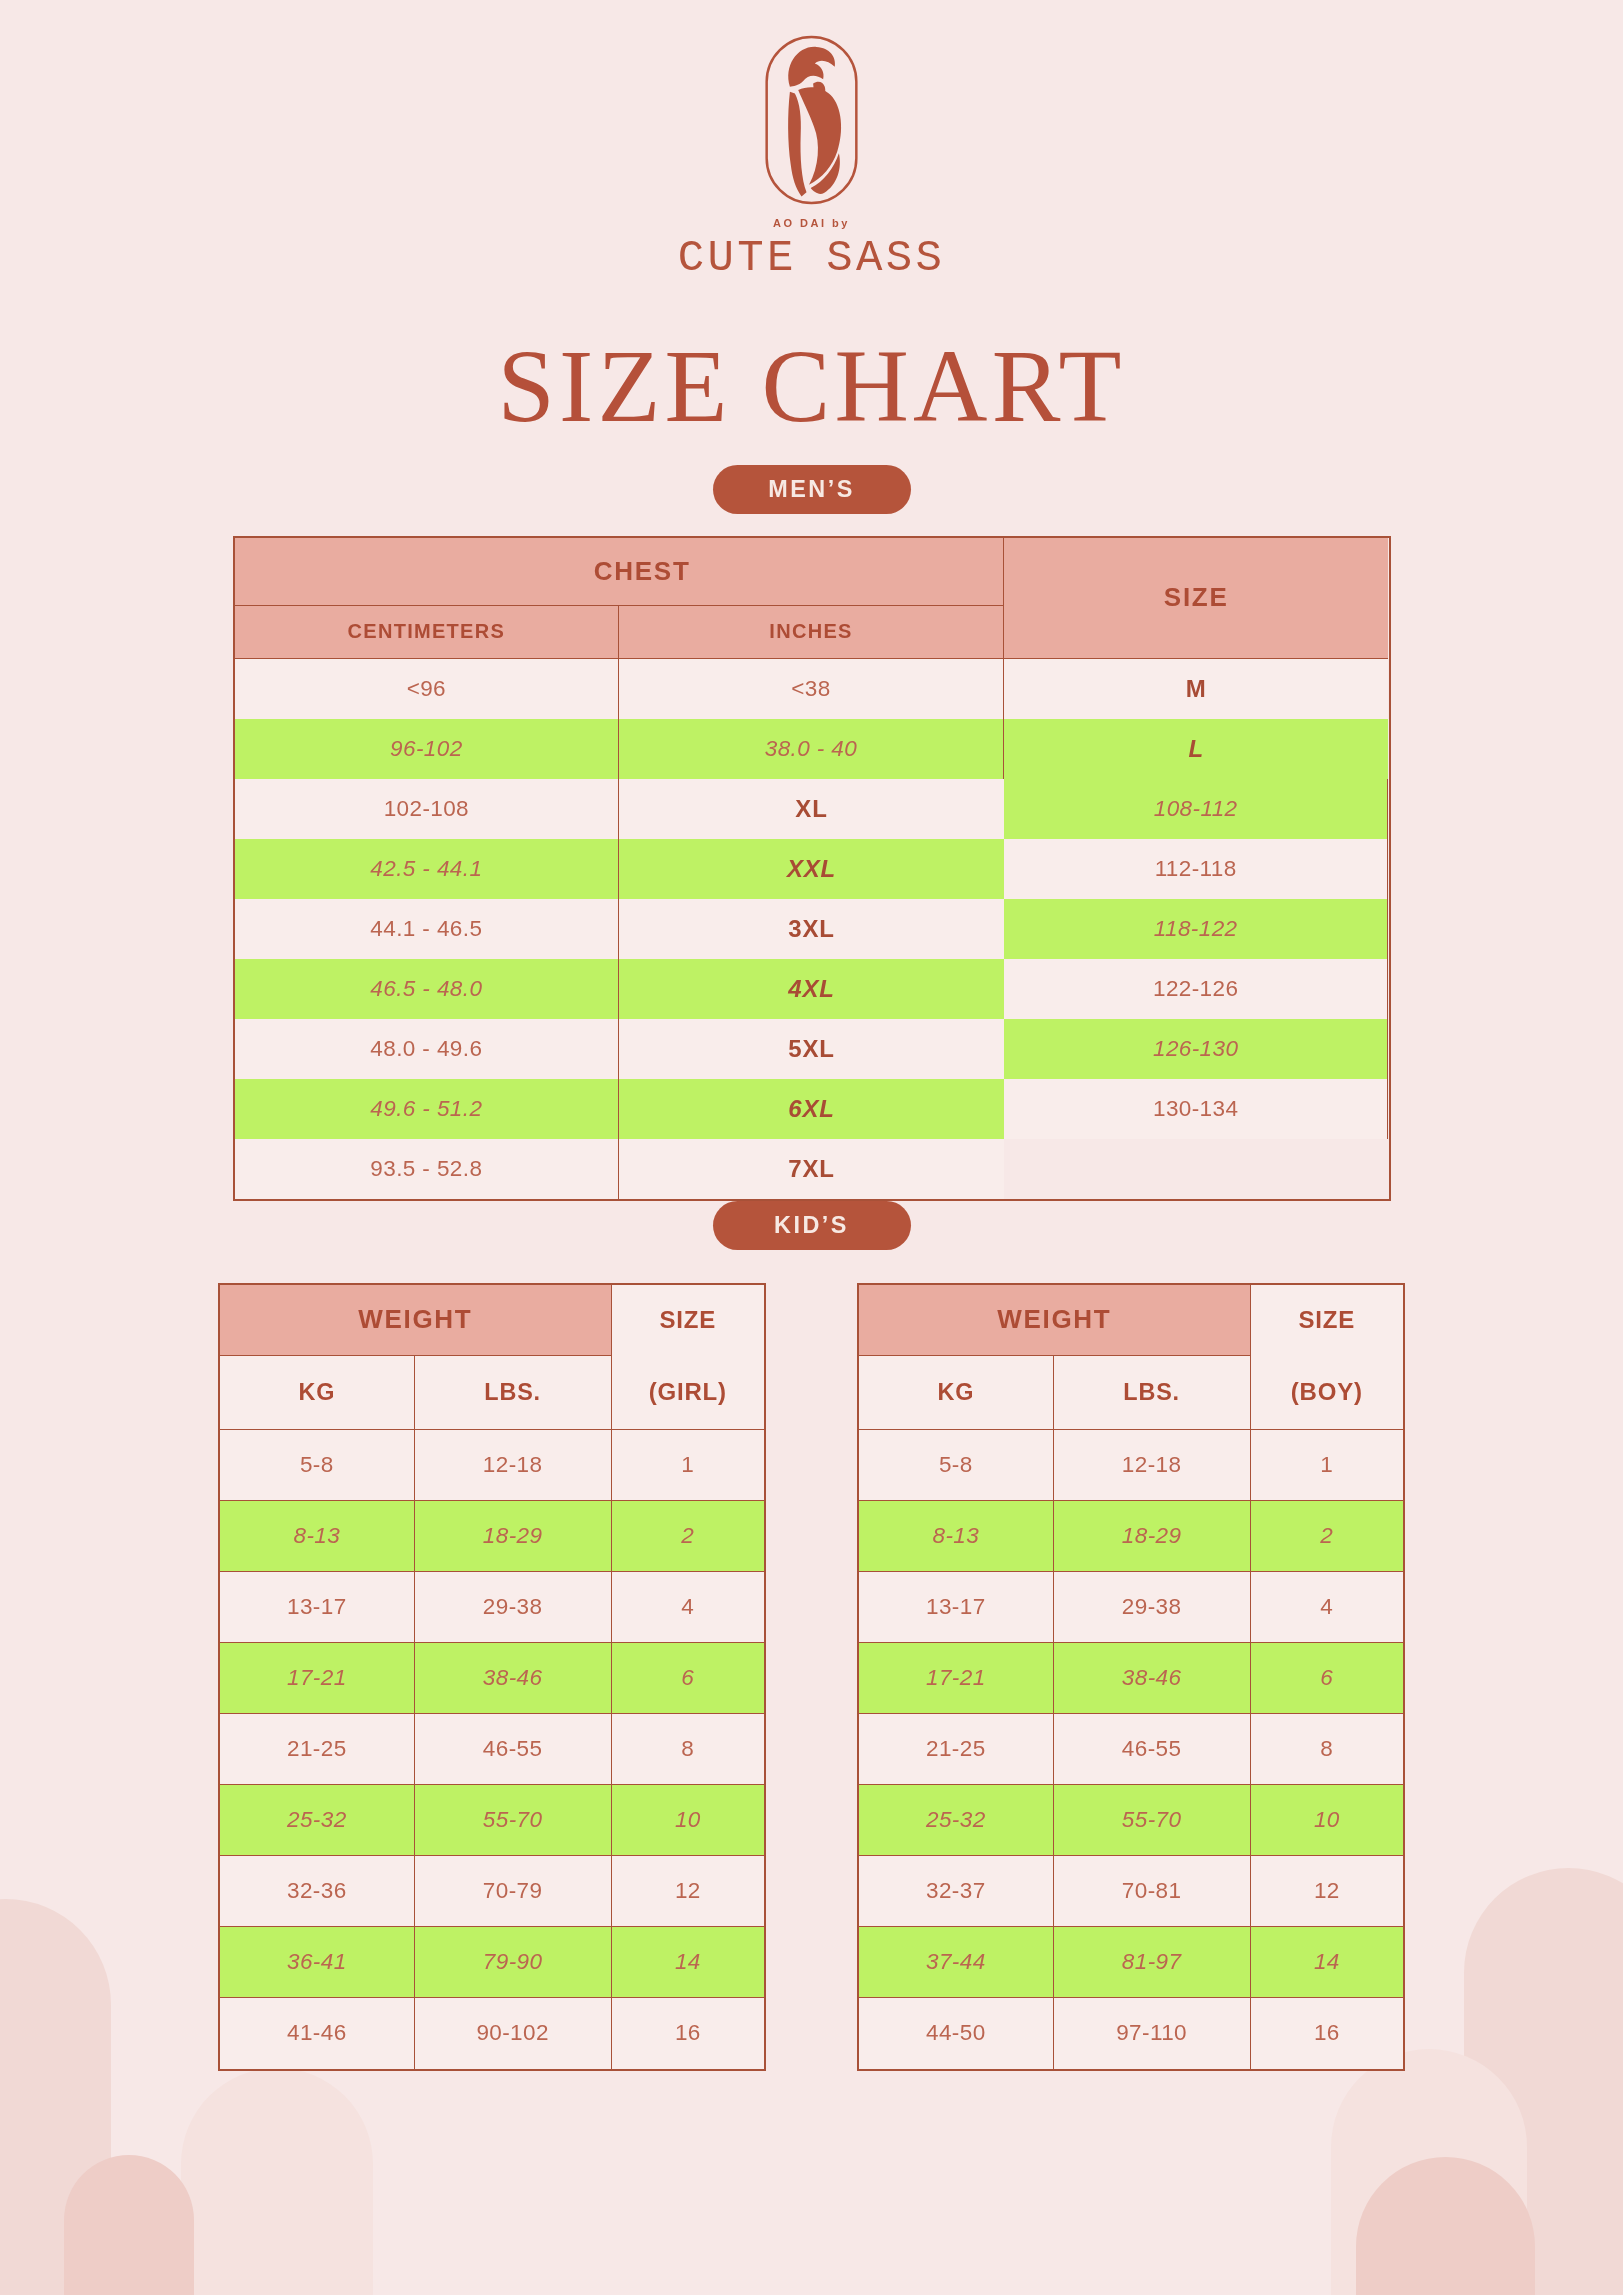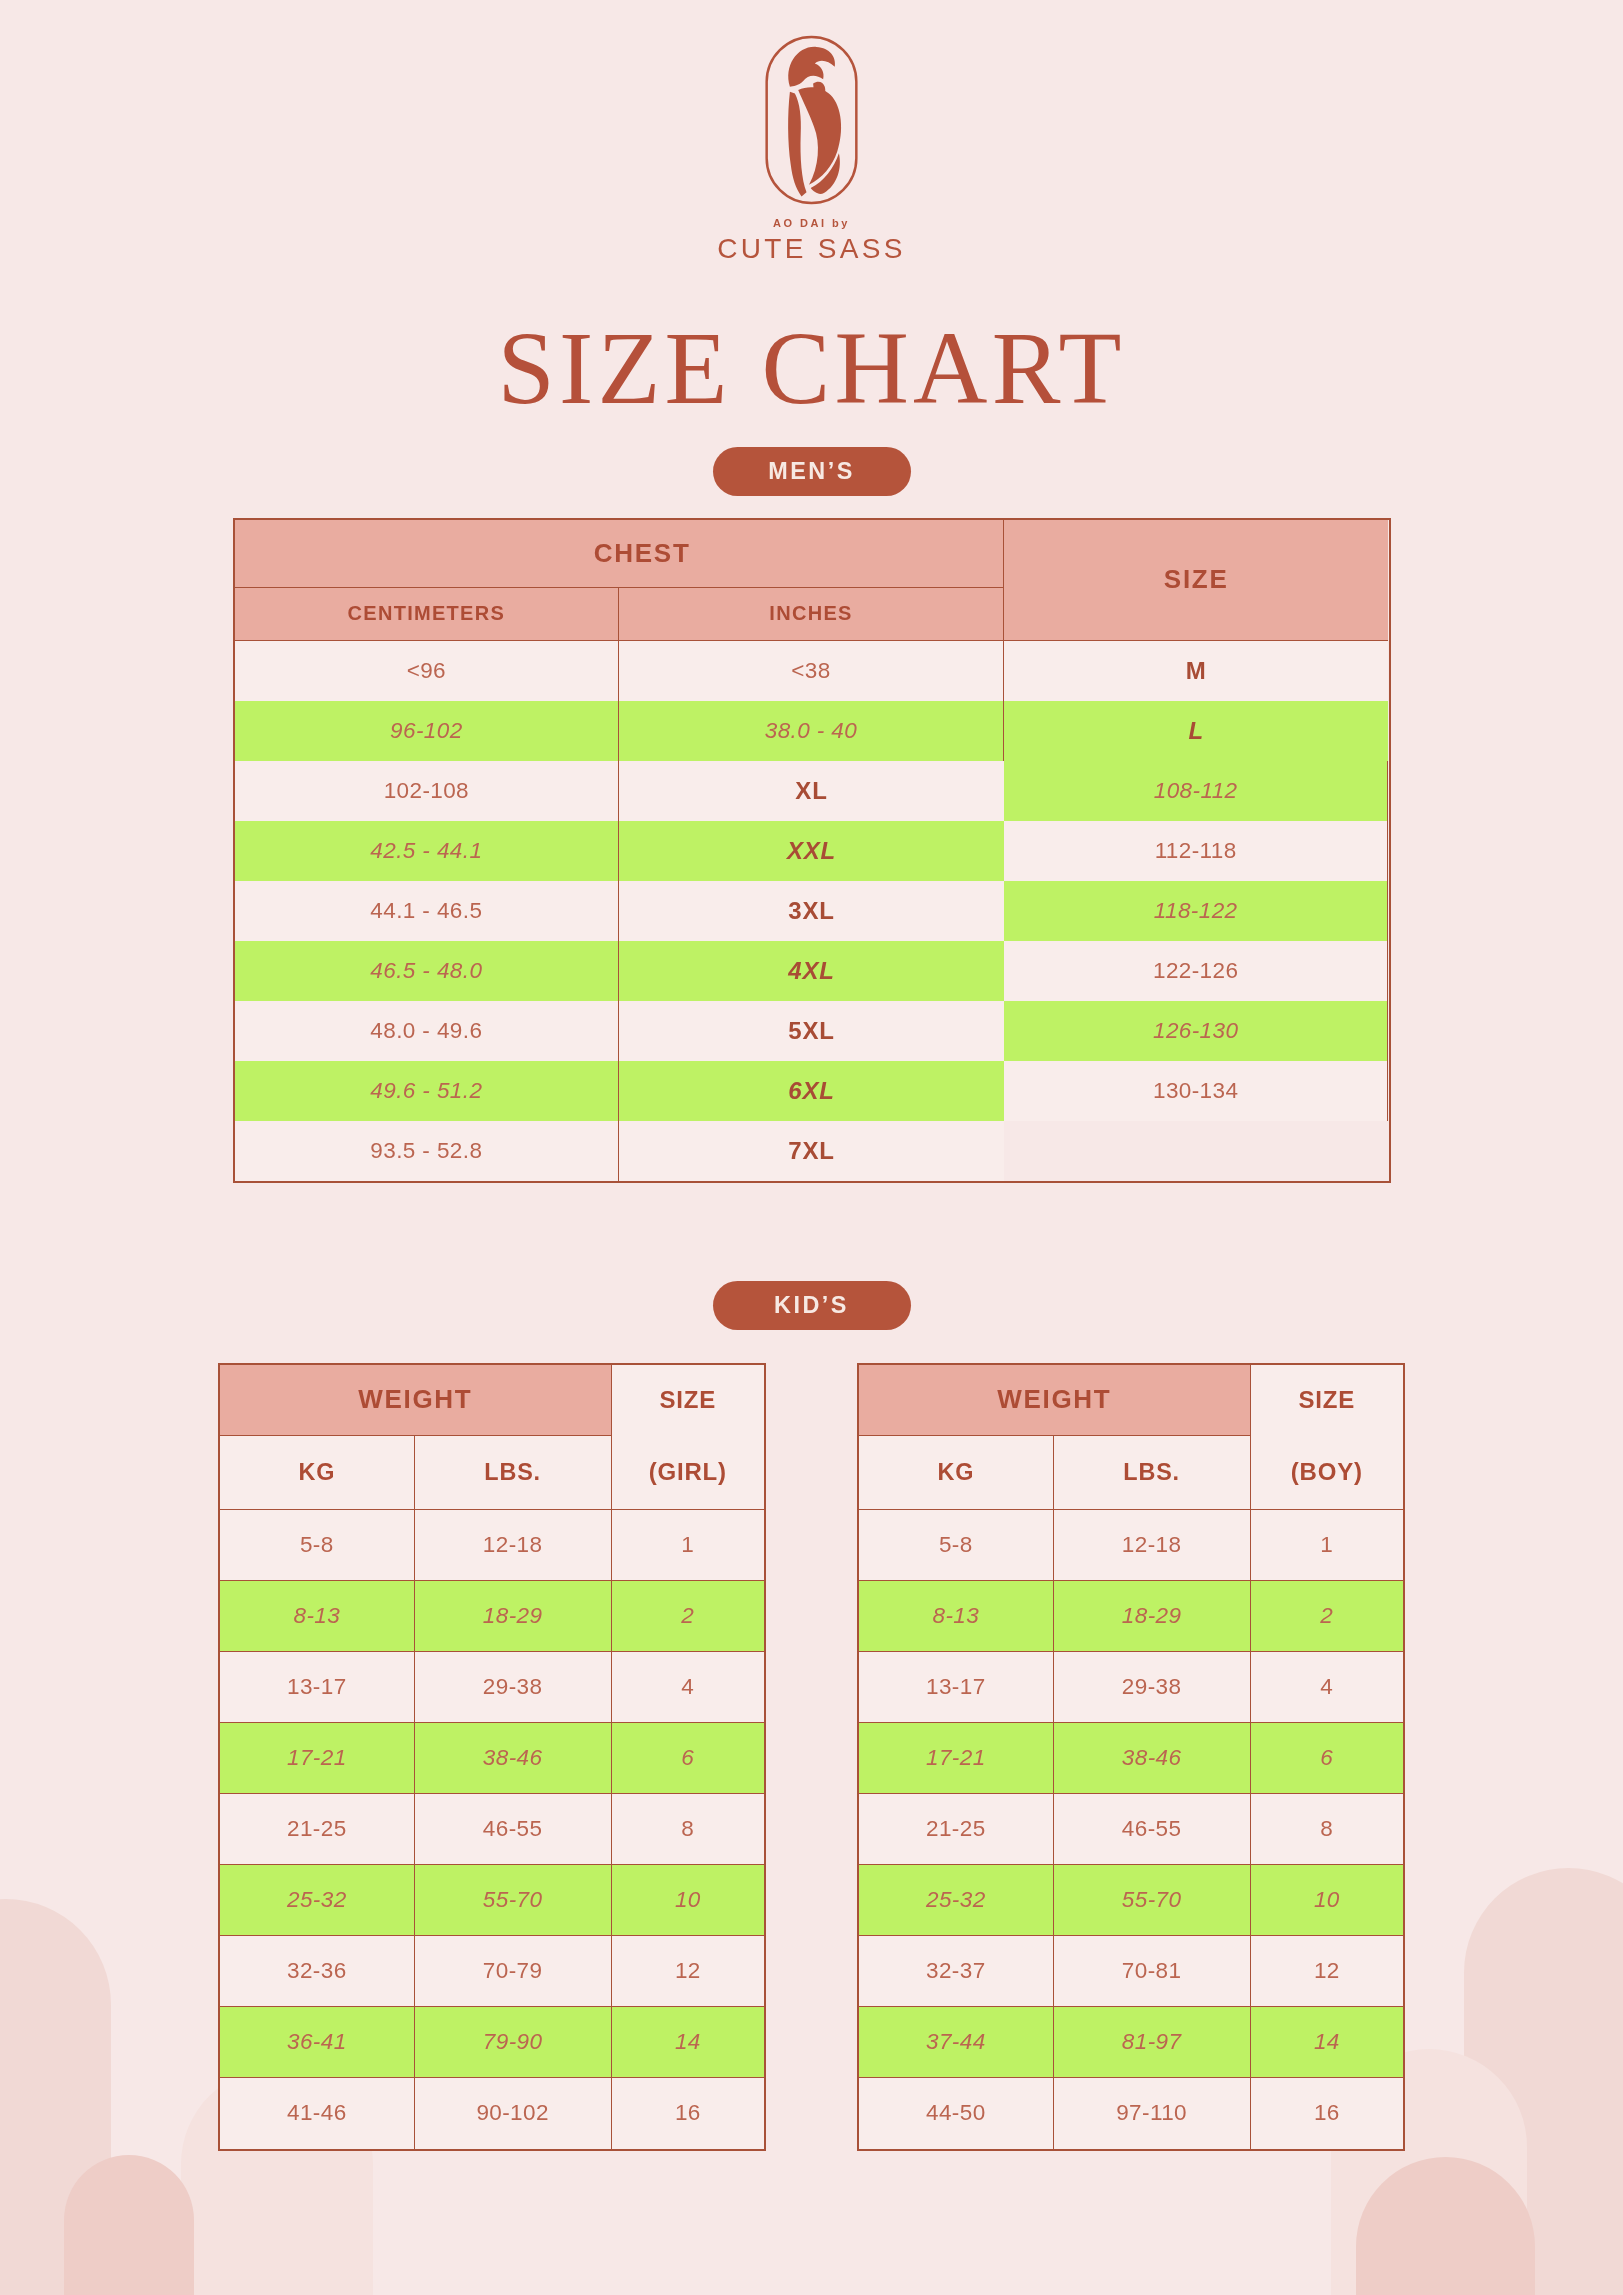--- a/index.html
+++ b/index.html
@@ -23,41 +23,41 @@
   .content{ position:relative; z-index:1; width:100%; height:100%; }
 
   
   .brand{ padding-top:35px; text-align:center; color:#b5543c; }
   .brand svg{ display:block; margin:0 auto; }
   .brand-tagline{
     margin-top:11.7px; font-size:11px; font-weight:bold;
     letter-spacing:2.5px; color:#b5543c;
   }
   .brand-name{
-    margin-top:4.2px; font-family:Liberation Sans, sans-serif;
-    font-size:28px; letter-spacing:3.3px; color:#b5543c;
+    margin-top:4.2px; font-family:Liberation Mono, monospace;
+    font-size:44px; letter-spacing:3.3px; color:#b5543c;
   }
 
   
   .title{
     margin-top:52px; text-align:center;
     font-family:"Liberation Serif", serif; font-weight:400;
     font-size:103px; letter-spacing:4.2px; line-height:1;
     color:#b5503a;
   }
 
   
   .badge{
     width:198px; height:49px; margin:0 auto; border-radius:25px;
     background:#b5543b; color:#f7e9e3;
     display:flex; align-items:center; justify-content:center;
     font-size:23.4px; font-weight:bold; letter-spacing:2.5px;
   }
   .badge-mens{ margin-top:27px; }
-  .badge-kids{ margin-top:98px; }
+  .badge-kids{ }
 
   
   .cell{
     display:flex; align-items:center; justify-content:center;
     text-align:center; background:#f9edeb;
     color:#bb6550; font-size:22.5px; letter-spacing:0.4px;
   }
   .cell.hdr{ background:#e9aca0; color:#ad4c35; font-weight:bold; }
   .cell.dark{ background:#bef264;font-style:italic; }
   .br{ border-right:1.7px solid #a85138; }

